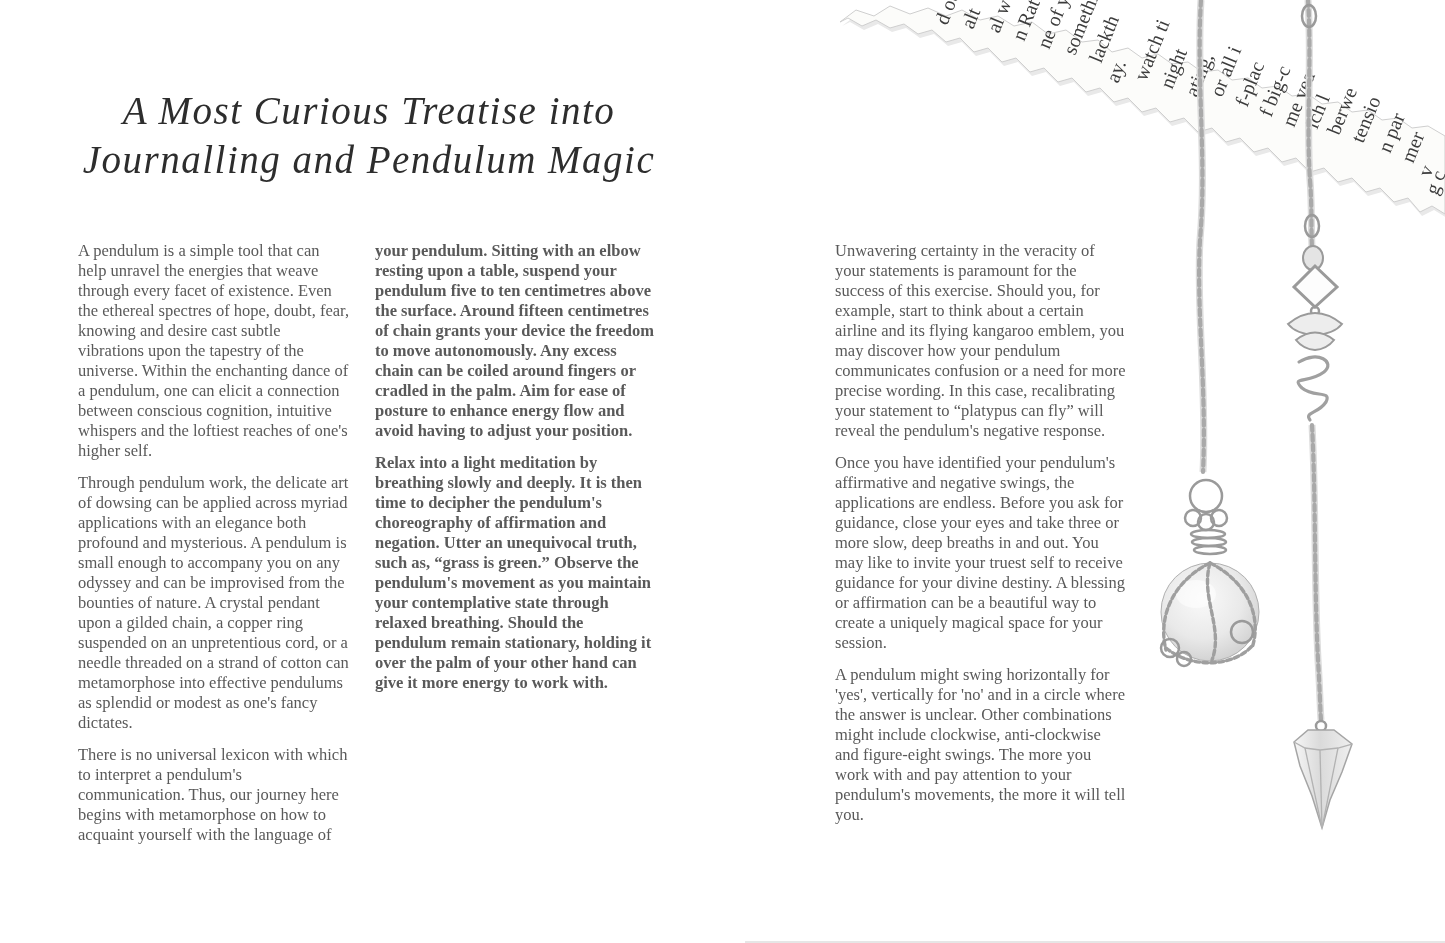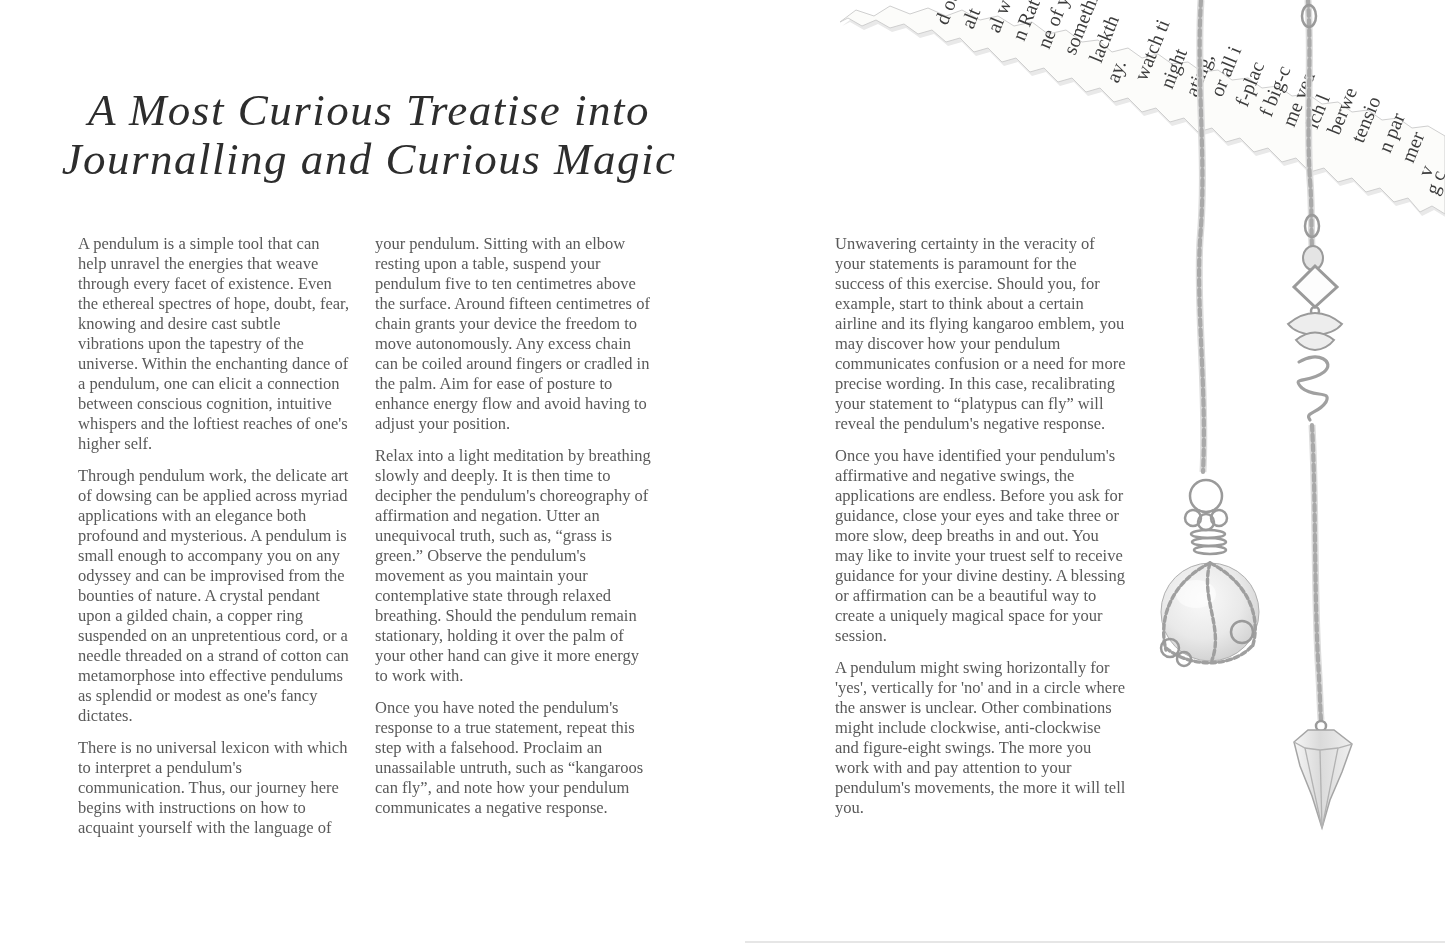--- a/index.html
+++ b/index.html
@@ -7,56 +7,55 @@
     width:1445px; height:943px;
     background:#ffffff;
     font-family:"Liberation Serif", serif;
     position:relative;
     overflow:hidden;
   }
   .page-title {
     position:absolute; left:38px; top:86px; width:662px;
     text-align:center; font-style:italic; color:#2d2d2d;
   }
-  .page-title .tl { font-size:45px; line-height:49px; letter-spacing:1.5px; white-space:nowrap; }
+  .page-title .tl { font-size:39px; line-height:49px; letter-spacing:1.5px; white-space:nowrap; }
   .text-col {
     position:absolute; top:229px;
     color:#595959; font-size:16.5px; line-height:20px;
     text-align:left;
   }
-  .text-col p { margin:5px 0 12px 0; }
+  .text-col p { margin:12px 0 12px 0; }
   #col1 { left:78px;  width:272px; }
-  #col2 { left:375px; width:281px; }
+  #col2 { left:375px; width:281px;font-weight:bold; }
   #col3 { left:835px; width:293px; }
   svg.decor { position:absolute; left:825px; top:0; }
   .frag { font-family:"Liberation Serif", serif; font-size:20px; fill:#3c3c3c; }
   .chain-under { fill:none; stroke:#dcdcdc; stroke-width:7; }
   .chain { fill:none; stroke:#a9a9a9; stroke-width:4.2; stroke-dasharray:6 4; stroke-linecap:round; }
   .sketch { fill:none; stroke:#9a9a9a; stroke-width:2.5; }
   .net { fill:none; stroke:#9f9f9f; stroke-width:3.4; stroke-dasharray:5 3; stroke-linecap:round; }
   .facet { fill:none; stroke:#b2b2b2; stroke-width:1.3; }
   .bottom-edge { position:absolute; left:745px; right:0; bottom:0; height:2px; background:#e6e6e6; }
 </style>
 </head>
 <body>
 
 <div class="page-title">
   <div class="tl">A Most Curious Treatise into</div>
-  <div class="tl">Journalling and Curious Magic</div>
+  <div class="tl">Journalling and Pendulum Magic</div>
 </div>
 
 <div id="col1" class="text-col">
   <p>A pendulum is a simple tool that can help unravel the energies that weave through every facet of existence. Even the ethereal spectres of hope, doubt, fear, knowing and desire cast subtle vibrations upon the tapestry of the universe. Within the enchanting dance of a pendulum, one can elicit a connection between conscious cognition, intuitive whispers and the loftiest reaches of one's higher self.</p>
   <p>Through pendulum work, the delicate art of dowsing can be applied across myriad applications with an elegance both profound and mysterious. A pendulum is small enough to accompany you on any odyssey and can be improvised from the bounties of nature. A crystal pendant upon a gilded chain, a copper ring suspended on an unpretentious cord, or a needle threaded on a strand of cotton can metamorphose into effective pendulums as splendid or modest as one's fancy dictates.</p>
-  <p>There is no universal lexicon with which to interpret a pendulum's communication. Thus, our journey here begins with instructions on how to acquaint yourself with the language of</p>
+  <p>There is no universal lexicon with which to interpret a pendulum's communication. Thus, our journey here begins with metamorphose on how to acquaint yourself with the language of</p>
 </div>
 <div id="col2" class="text-col">
   <p>your pendulum. Sitting with an elbow resting upon a table, suspend your pendulum five to ten centimetres above the surface. Around fifteen centimetres of chain grants your device the freedom to move autonomously. Any excess chain can be coiled around fingers or cradled in the palm. Aim for ease of posture to enhance energy flow and avoid having to adjust your position.</p>
   <p>Relax into a light meditation by breathing slowly and deeply. It is then time to decipher the pendulum's choreography of affirmation and negation. Utter an unequivocal truth, such as, “grass is green.” Observe the pendulum's movement as you maintain your contemplative state through relaxed breathing. Should the pendulum remain stationary, holding it over the palm of your other hand can give it more energy to work with.</p>
-  <p>Once you have noted the pendulum's response to a true statement, repeat this step with a falsehood. Proclaim an unassailable untruth, such as “kangaroos can fly”, and note how your pendulum communicates a negative response.</p>
 </div>
 <div id="col3" class="text-col">
   <p>Unwavering certainty in the veracity of your statements is paramount for the success of this exercise. Should you, for example, start to think about a certain airline and its flying kangaroo emblem, you may discover how your pendulum communicates confusion or a need for more precise wording. In this case, recalibrating your statement to “platypus can fly” will reveal the pendulum's negative response.</p>
   <p>Once you have identified your pendulum's affirmative and negative swings, the applications are endless. Before you ask for guidance, close your eyes and take three or more slow, deep breaths in and out. You may like to invite your truest self to receive guidance for your divine destiny. A blessing or affirmation can be a beautiful way to create a uniquely magical space for your session.</p>
   <p>A pendulum might swing horizontally for 'yes', vertically for 'no' and in a circle where the answer is unclear. Other combinations might include clockwise, anti-clockwise and figure-eight swings. The more you work with and pay attention to your pendulum's movements, the more it will tell you.</p>
 </div>
 
 <svg class="decor" width="620" height="943" viewBox="825 0 620 943">
   <defs>
     <radialGradient id="ballGrad" cx="0.42" cy="0.36" r="0.75">

